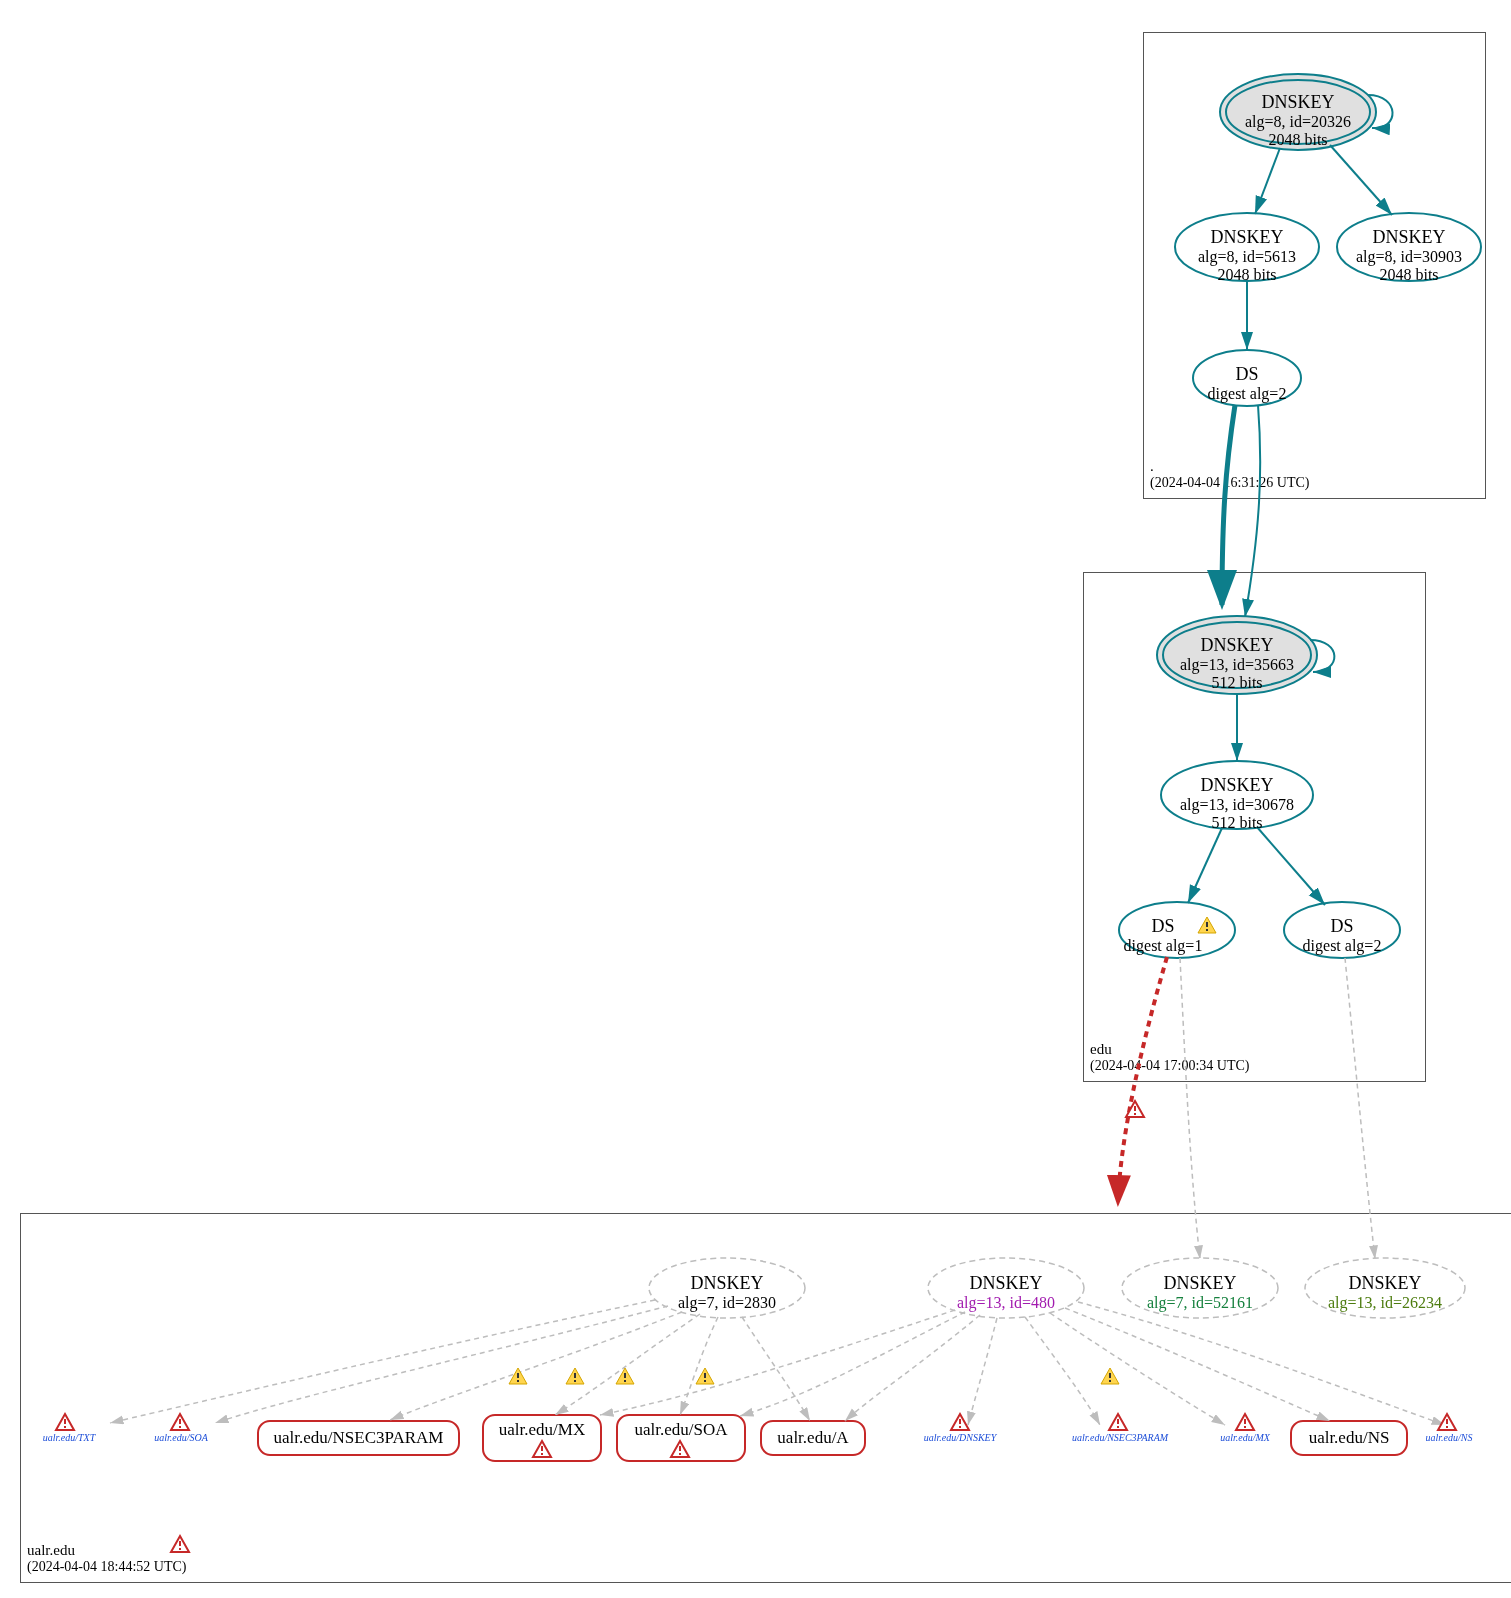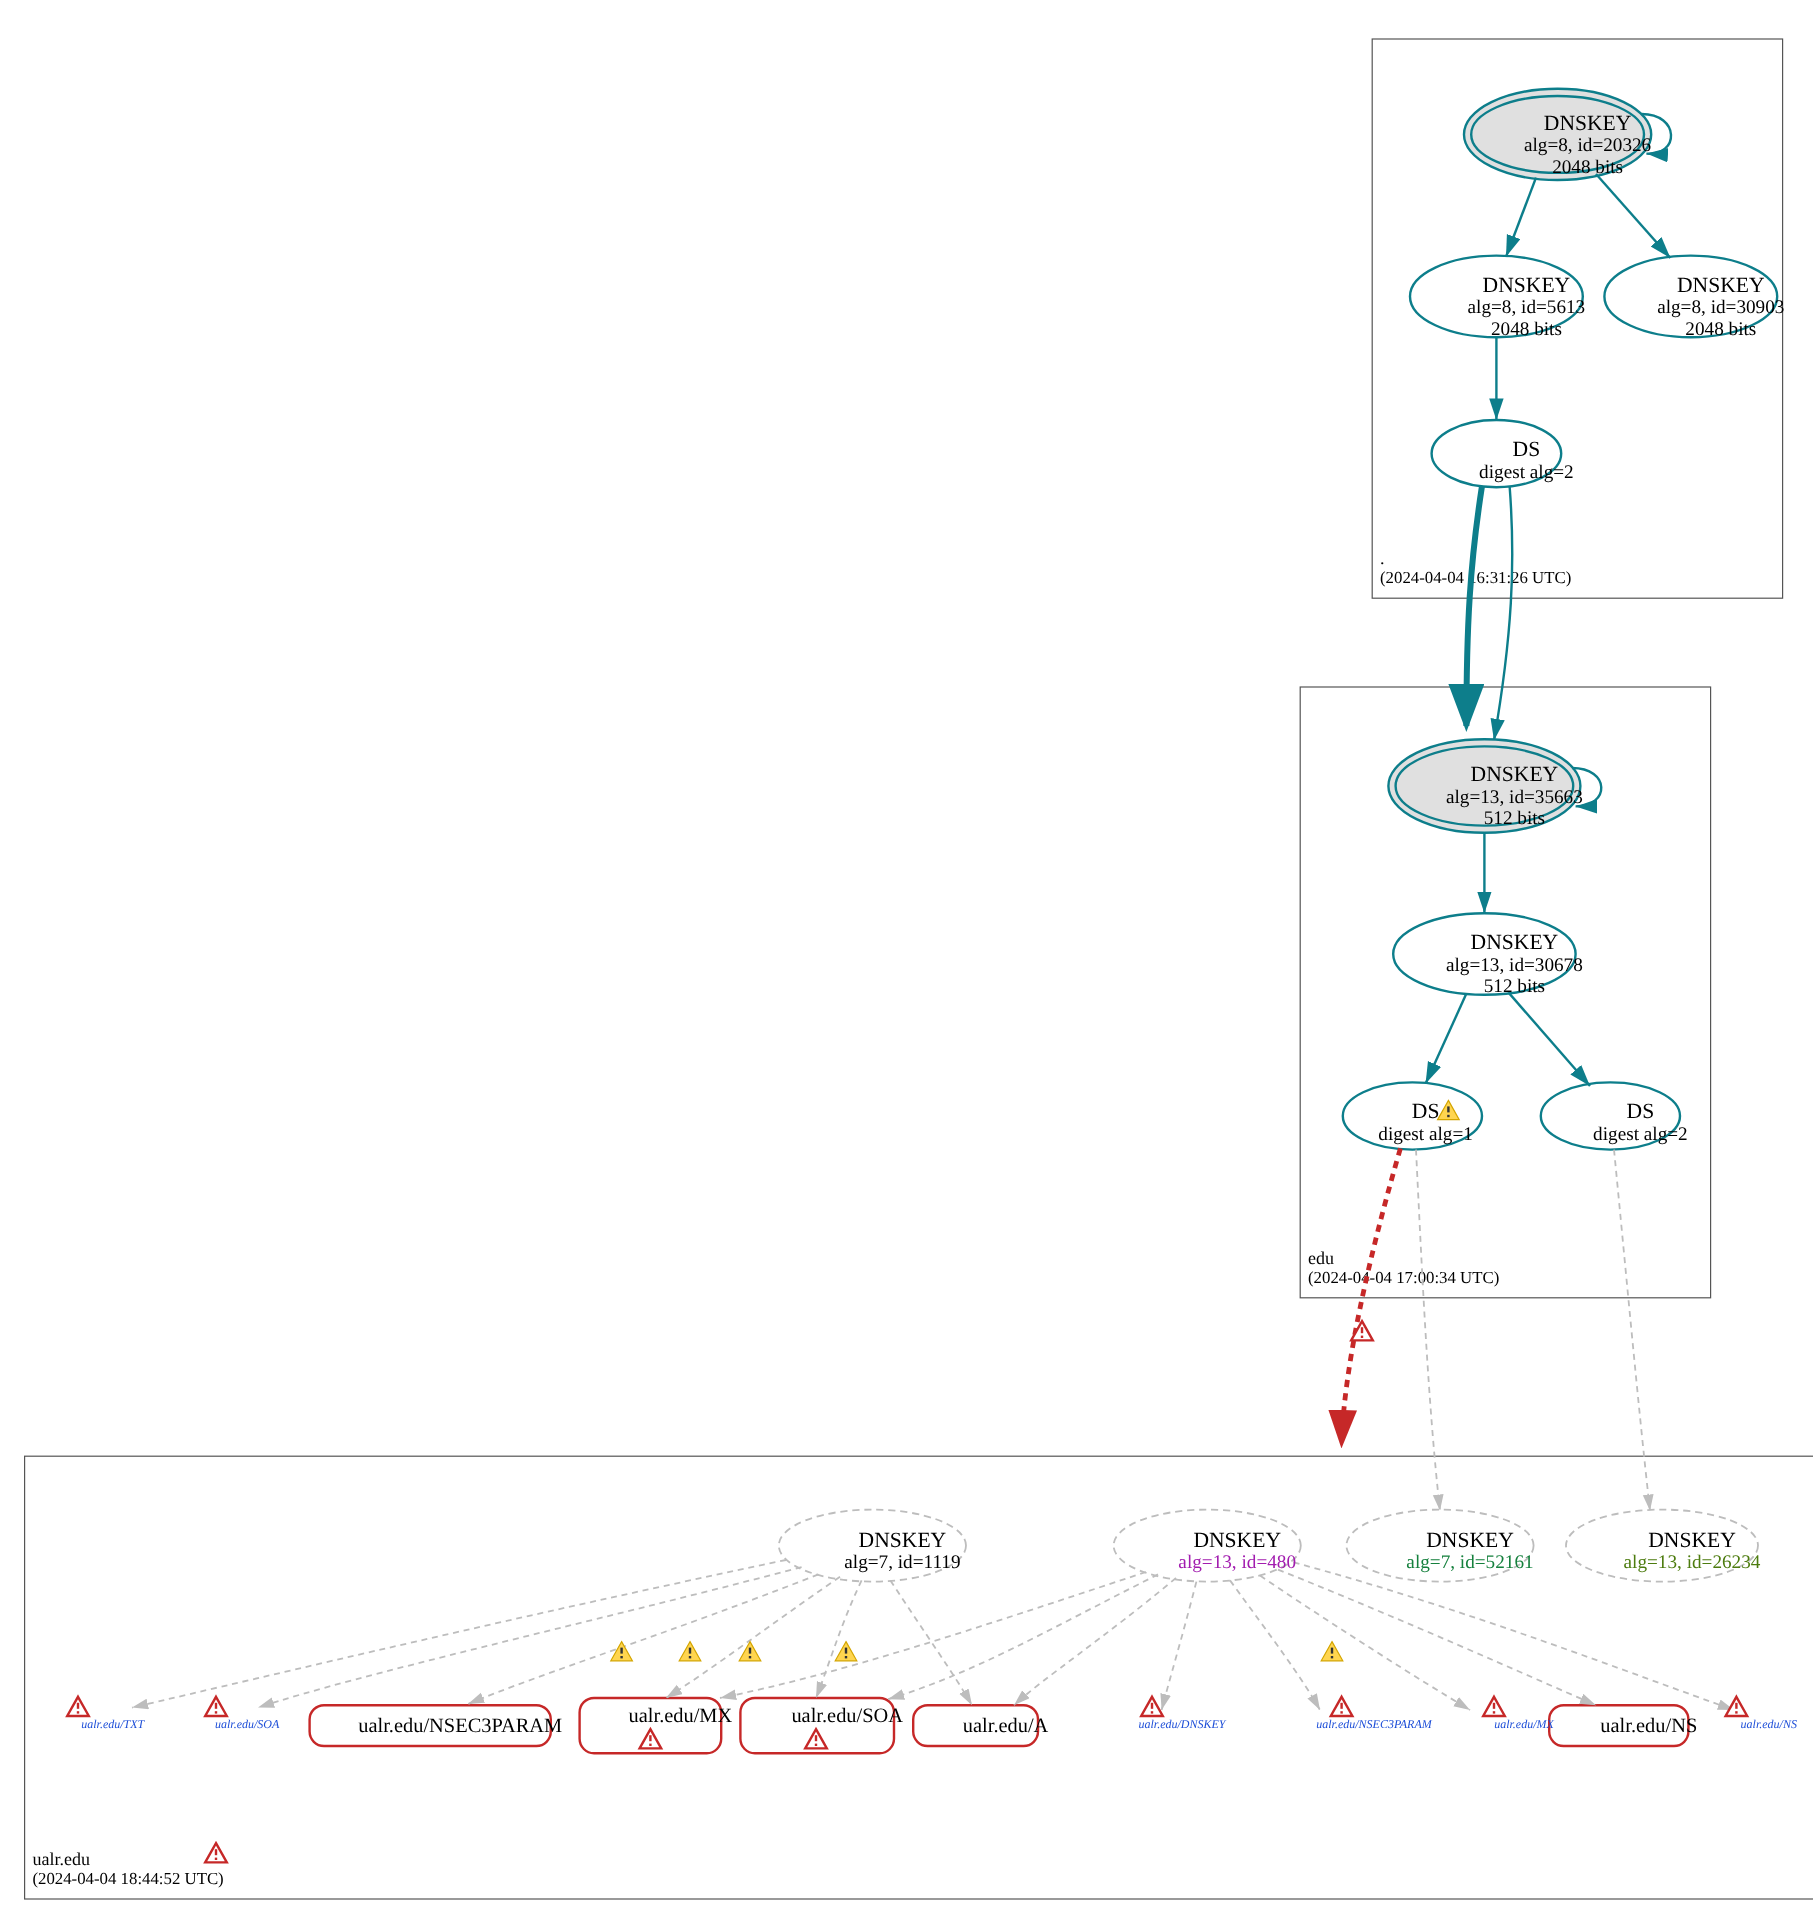--- a/index.html
+++ b/index.html
@@ -30,21 +30,20 @@
     color: #000000;
     line-height: 1.2;
   }
   .zone-label .sub {
     font-size: 14px;
   }
   .node {
     position: absolute;
     text-align: center;
     line-height: 1.15;
-    margin-left: 25px;
   }
   .node .title {
     font-size: 18px;
     color: #000000;
   }
   .node .sub {
     font-size: 16px;
     color: #000000;
   }
   .node.gray .title, .node.gray .sub {
@@ -238,21 +237,21 @@
   <div class="sub">digest alg=1</div>
 </div>
 
 <div class="node" style="left:1288px; top:916px; width:108px;">
   <div class="title">DS</div>
   <div class="sub">digest alg=2</div>
 </div>
 
 <div class="node gray" style="left:650px; top:1273px; width:154px;">
   <div class="title" style="color:#000;">DNSKEY</div>
-  <div class="sub" style="color:#000;">alg=7, id=1119</div>
+  <div class="sub" style="color:#000;">alg=7, id=2830</div>
 </div>
 <div class="node gray" style="left:929px; top:1273px; width:154px;">
   <div class="title" style="color:#000;">DNSKEY</div>
   <div class="sub" style="color:#a21caf;">alg=13, id=480</div>
 </div>
 <div class="node gray" style="left:1123px; top:1273px; width:154px;">
   <div class="title" style="color:#000;">DNSKEY</div>
   <div class="sub" style="color:#15803d;">alg=7, id=52161</div>
 </div>
 <div class="node gray" style="left:1305px; top:1273px; width:160px;">

